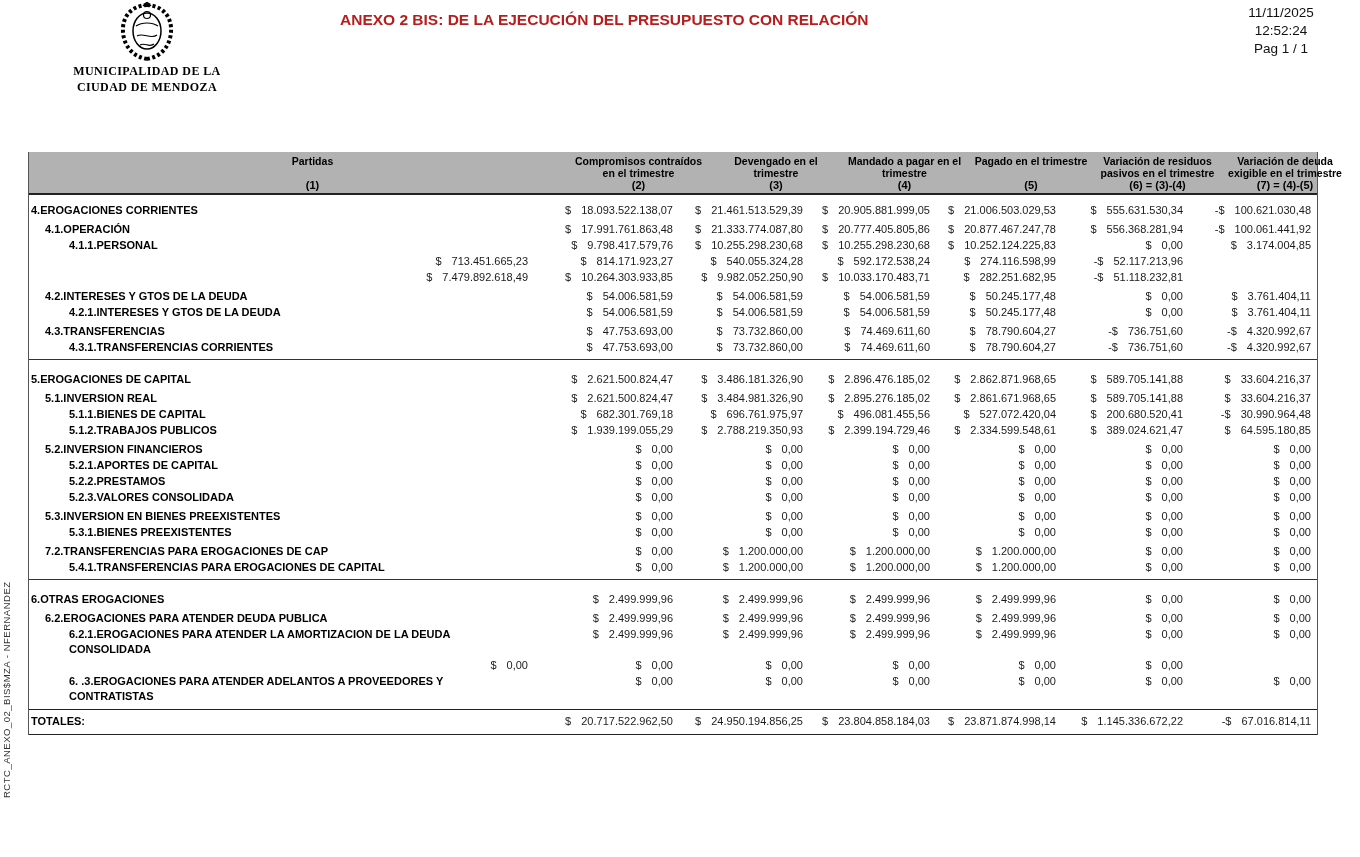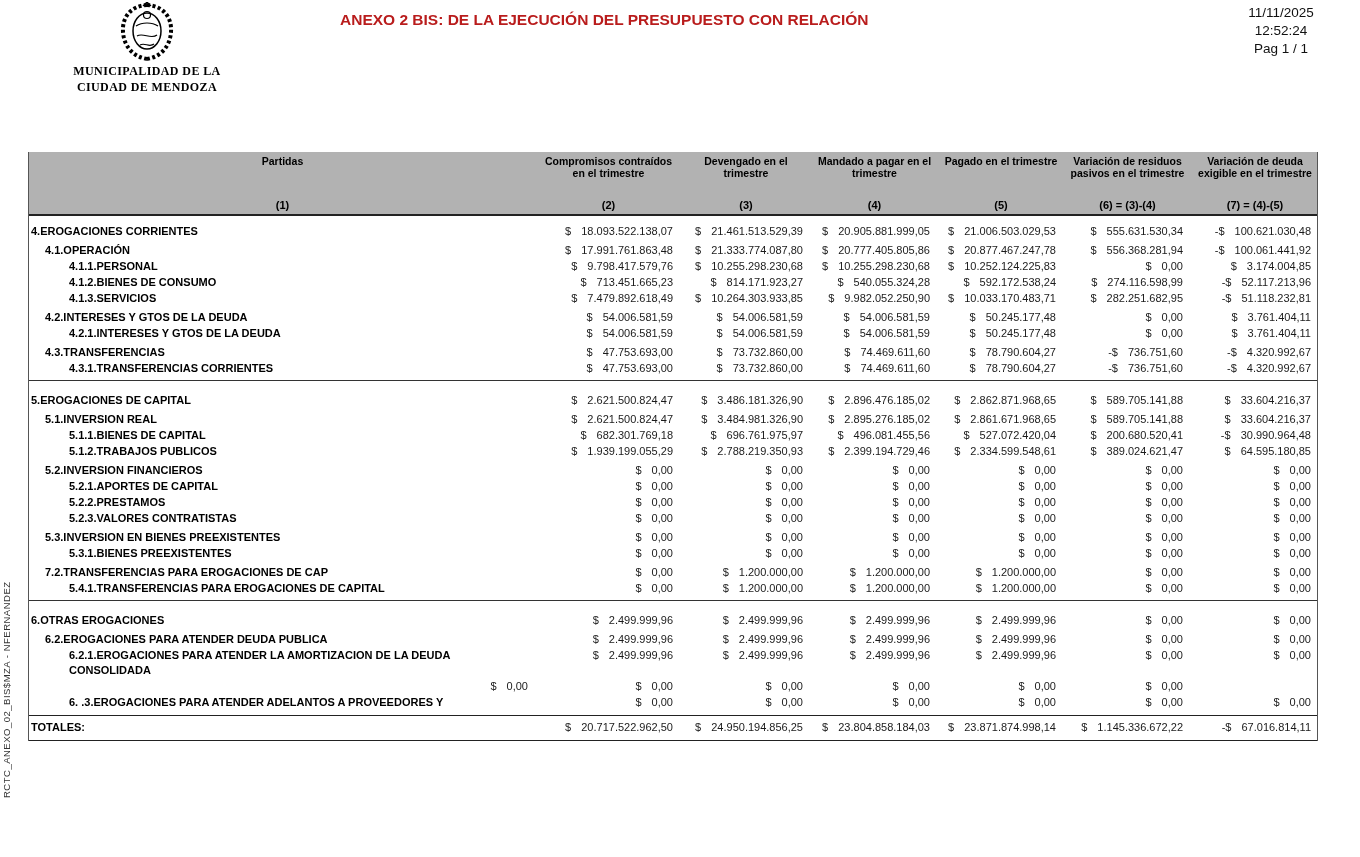--- a/index.html
+++ b/index.html
@@ -28,21 +28,21 @@
           font-weight:bold; font-size:13.5px; color:#000; }
   .meta-row { position:relative; height:21px; }
   .meta .nomen  { position:absolute; left:617px; top:0; }
   .meta .trim   { position:absolute; left:382px; top:0; }
 
   
   .rtable { position:absolute; left:28px; top:152px; width:1290px;
             border-left:1px solid #555; border-right:1px solid #555; }
   .grid7 { display:grid; grid-template-columns:507px 145px 130px 127px 126px 127px 128px; }
 
-  .thead { background:#b2b2b2; border-bottom:2px solid #222; height:64px; }
+  .thead { background:#b2b2b2; border-bottom:2px solid #222; height:43px;padding-left:30px; }
   .hcell { display:flex; flex-direction:column; justify-content:space-between;
            align-items:center; text-align:center; padding:3px 3px 2px; }
   .hlabel { font-weight:bold; font-size:10.5px; line-height:12px; color:#000; }
   .hsub   { font-weight:bold; font-size:11px; color:#000; padding-bottom:1px; }
 
   .tbody { padding-top:4px; }
   .trow { align-items:flex-start; }
   .trow.lv1 { margin-top:4px; }
   .trow.lv2 { margin-top:4px; }
   .trow.lv3 { margin-top:1px; }
@@ -211,23 +211,20 @@
           <div class="cell num-cell">
             <span class="cur">$</span>
             <span class="num">0,00</span>
           </div>
           <div class="cell num-cell">
             <span class="cur">$</span>
             <span class="num">3.174.004,85</span>
           </div>
         </div>
         <div class="trow grid7 lv3">
-          <div class="cell label-cell">
-            <div class="lline">4.1.2.BIENES DE CONSUMO</div>
-          </div>
           <div class="cell num-cell">
             <span class="cur">$</span>
             <span class="num">713.451.665,23</span>
           </div>
           <div class="cell num-cell">
             <span class="cur">$</span>
             <span class="num">814.171.923,27</span>
           </div>
           <div class="cell num-cell">
             <span class="cur">$</span>
@@ -240,23 +237,20 @@
           <div class="cell num-cell">
             <span class="cur">$</span>
             <span class="num">274.116.598,99</span>
           </div>
           <div class="cell num-cell">
             <span class="cur">-$</span>
             <span class="num">52.117.213,96</span>
           </div>
         </div>
         <div class="trow grid7 lv3">
-          <div class="cell label-cell">
-            <div class="lline">4.1.3.SERVICIOS</div>
-          </div>
           <div class="cell num-cell">
             <span class="cur">$</span>
             <span class="num">7.479.892.618,49</span>
           </div>
           <div class="cell num-cell">
             <span class="cur">$</span>
             <span class="num">10.264.303.933,85</span>
           </div>
           <div class="cell num-cell">
             <span class="cur">$</span>
@@ -589,21 +583,21 @@
             <span class="cur">$</span>
             <span class="num">0,00</span>
           </div>
           <div class="cell num-cell">
             <span class="cur">$</span>
             <span class="num">0,00</span>
           </div>
         </div>
         <div class="trow grid7 lv3">
           <div class="cell label-cell">
-            <div class="lline">5.2.3.VALORES CONTRATISTAS</div>
+            <div class="lline">5.2.3.VALORES CONSOLIDADA</div>
           </div>
           <div class="cell num-cell">
             <span class="cur">$</span>
             <span class="num">0,00</span>
           </div>
           <div class="cell num-cell">
             <span class="cur">$</span>
             <span class="num">0,00</span>
           </div>
           <div class="cell num-cell">
@@ -849,20 +843,21 @@
             <span class="num">0,00</span>
           </div>
           <div class="cell num-cell">
             <span class="cur">$</span>
             <span class="num">0,00</span>
           </div>
         </div>
         <div class="trow grid7 lv3">
           <div class="cell label-cell">
             <div class="lline">6. .3.EROGACIONES PARA ATENDER ADELANTOS A PROVEEDORES Y</div>
+            <div class="lline">CONTRATISTAS</div>
           </div>
           <div class="cell num-cell">
             <span class="cur">$</span>
             <span class="num">0,00</span>
           </div>
           <div class="cell num-cell">
             <span class="cur">$</span>
             <span class="num">0,00</span>
           </div>
           <div class="cell num-cell">

